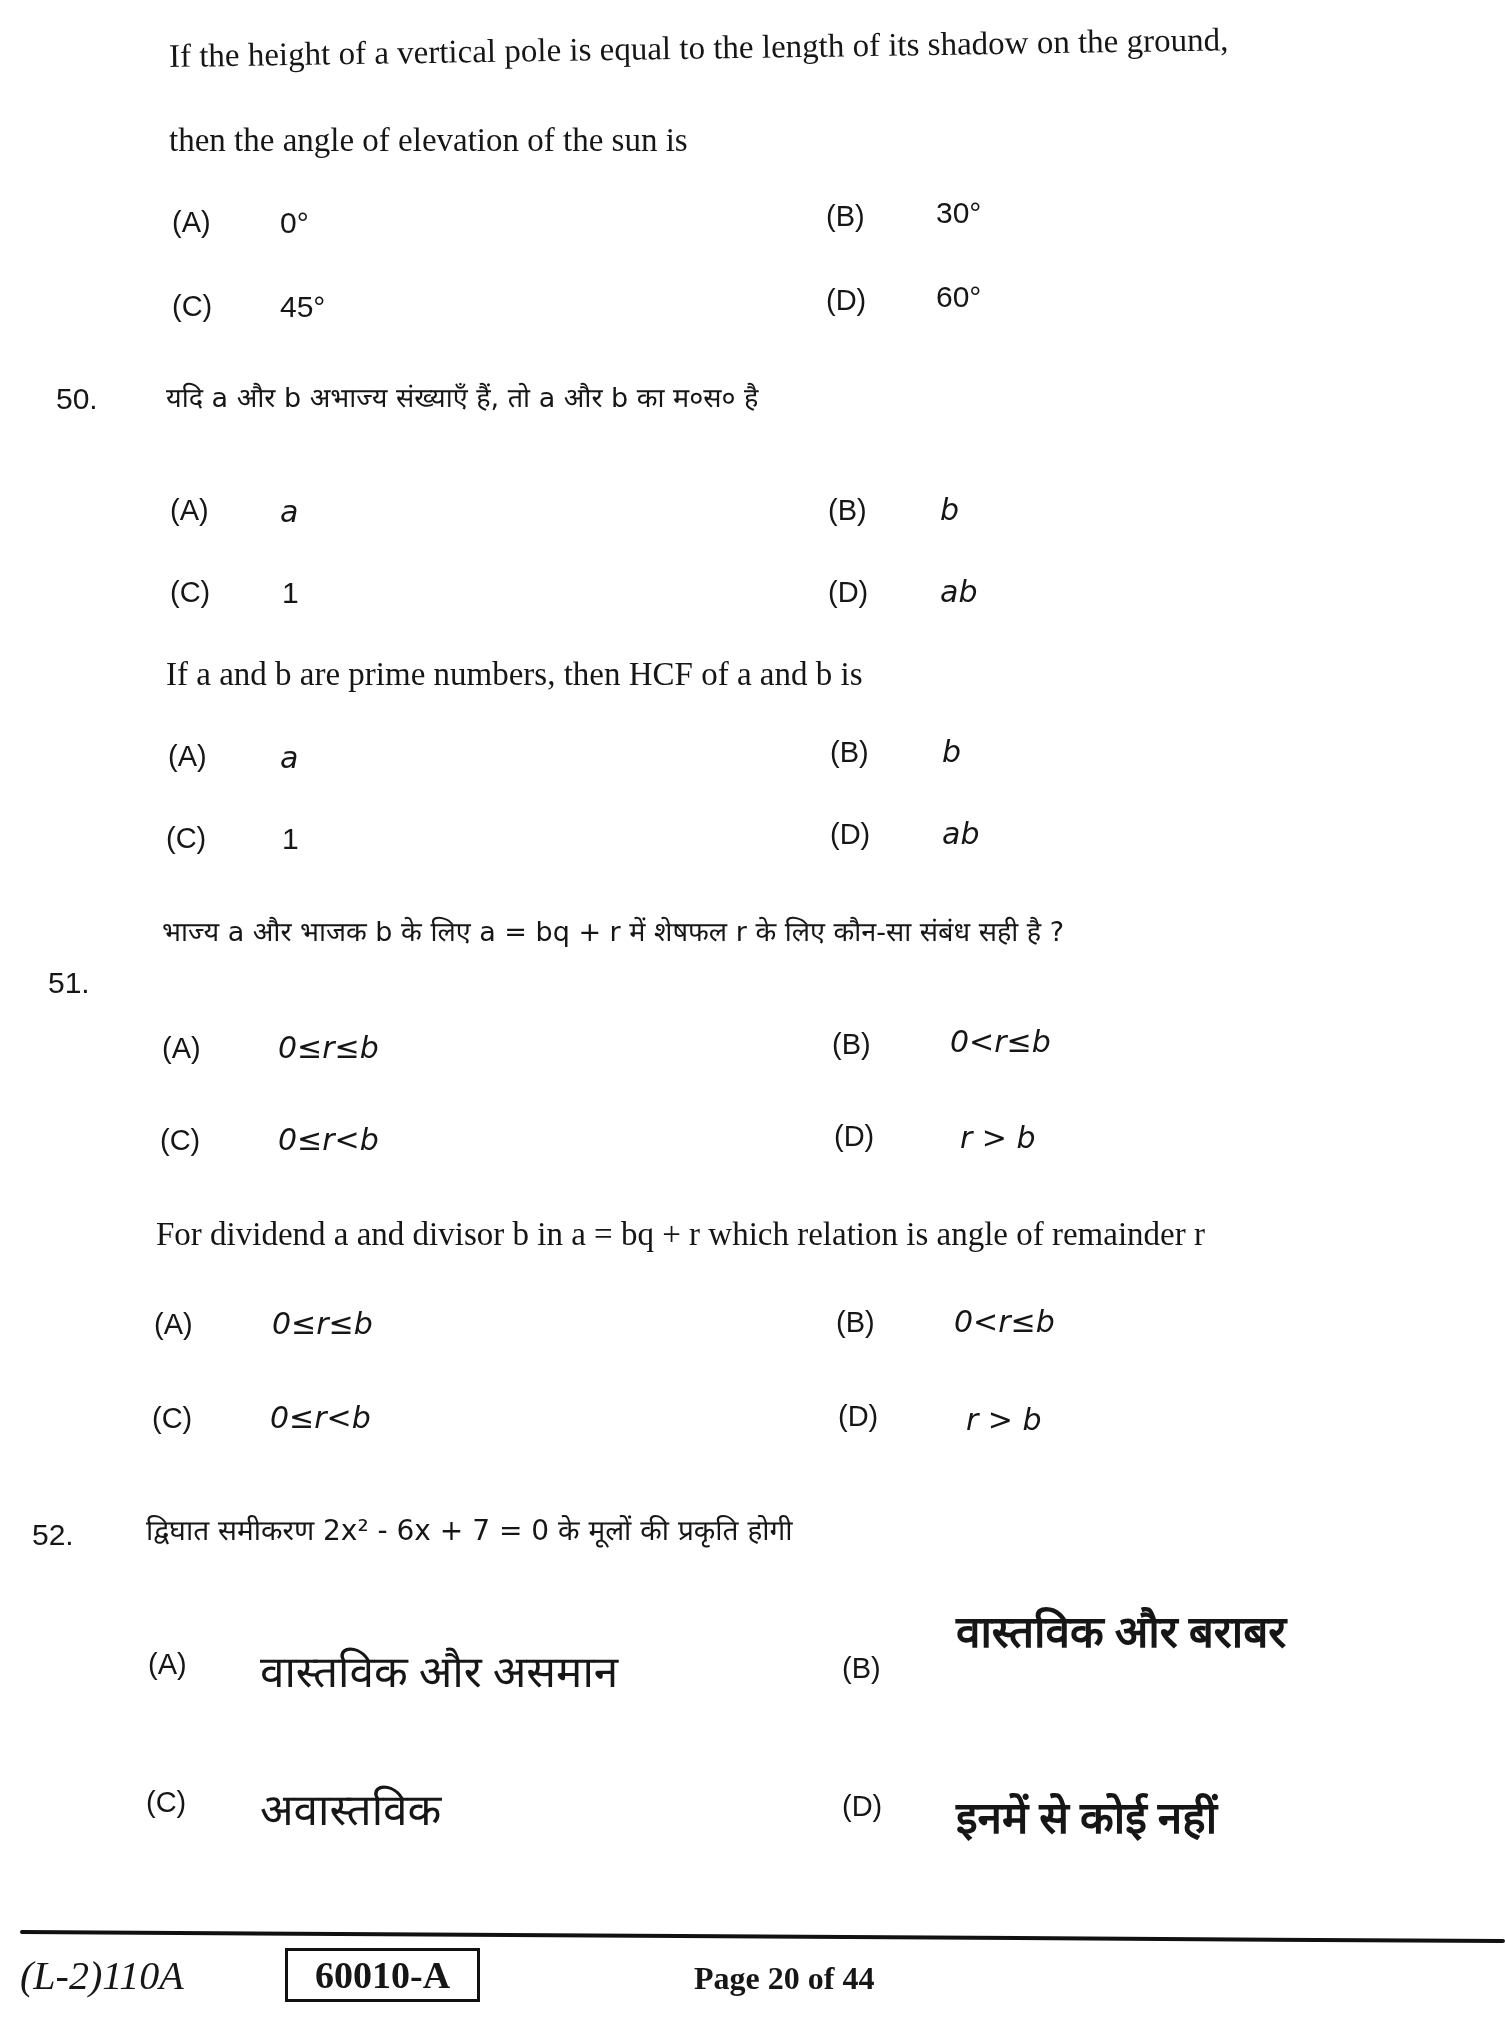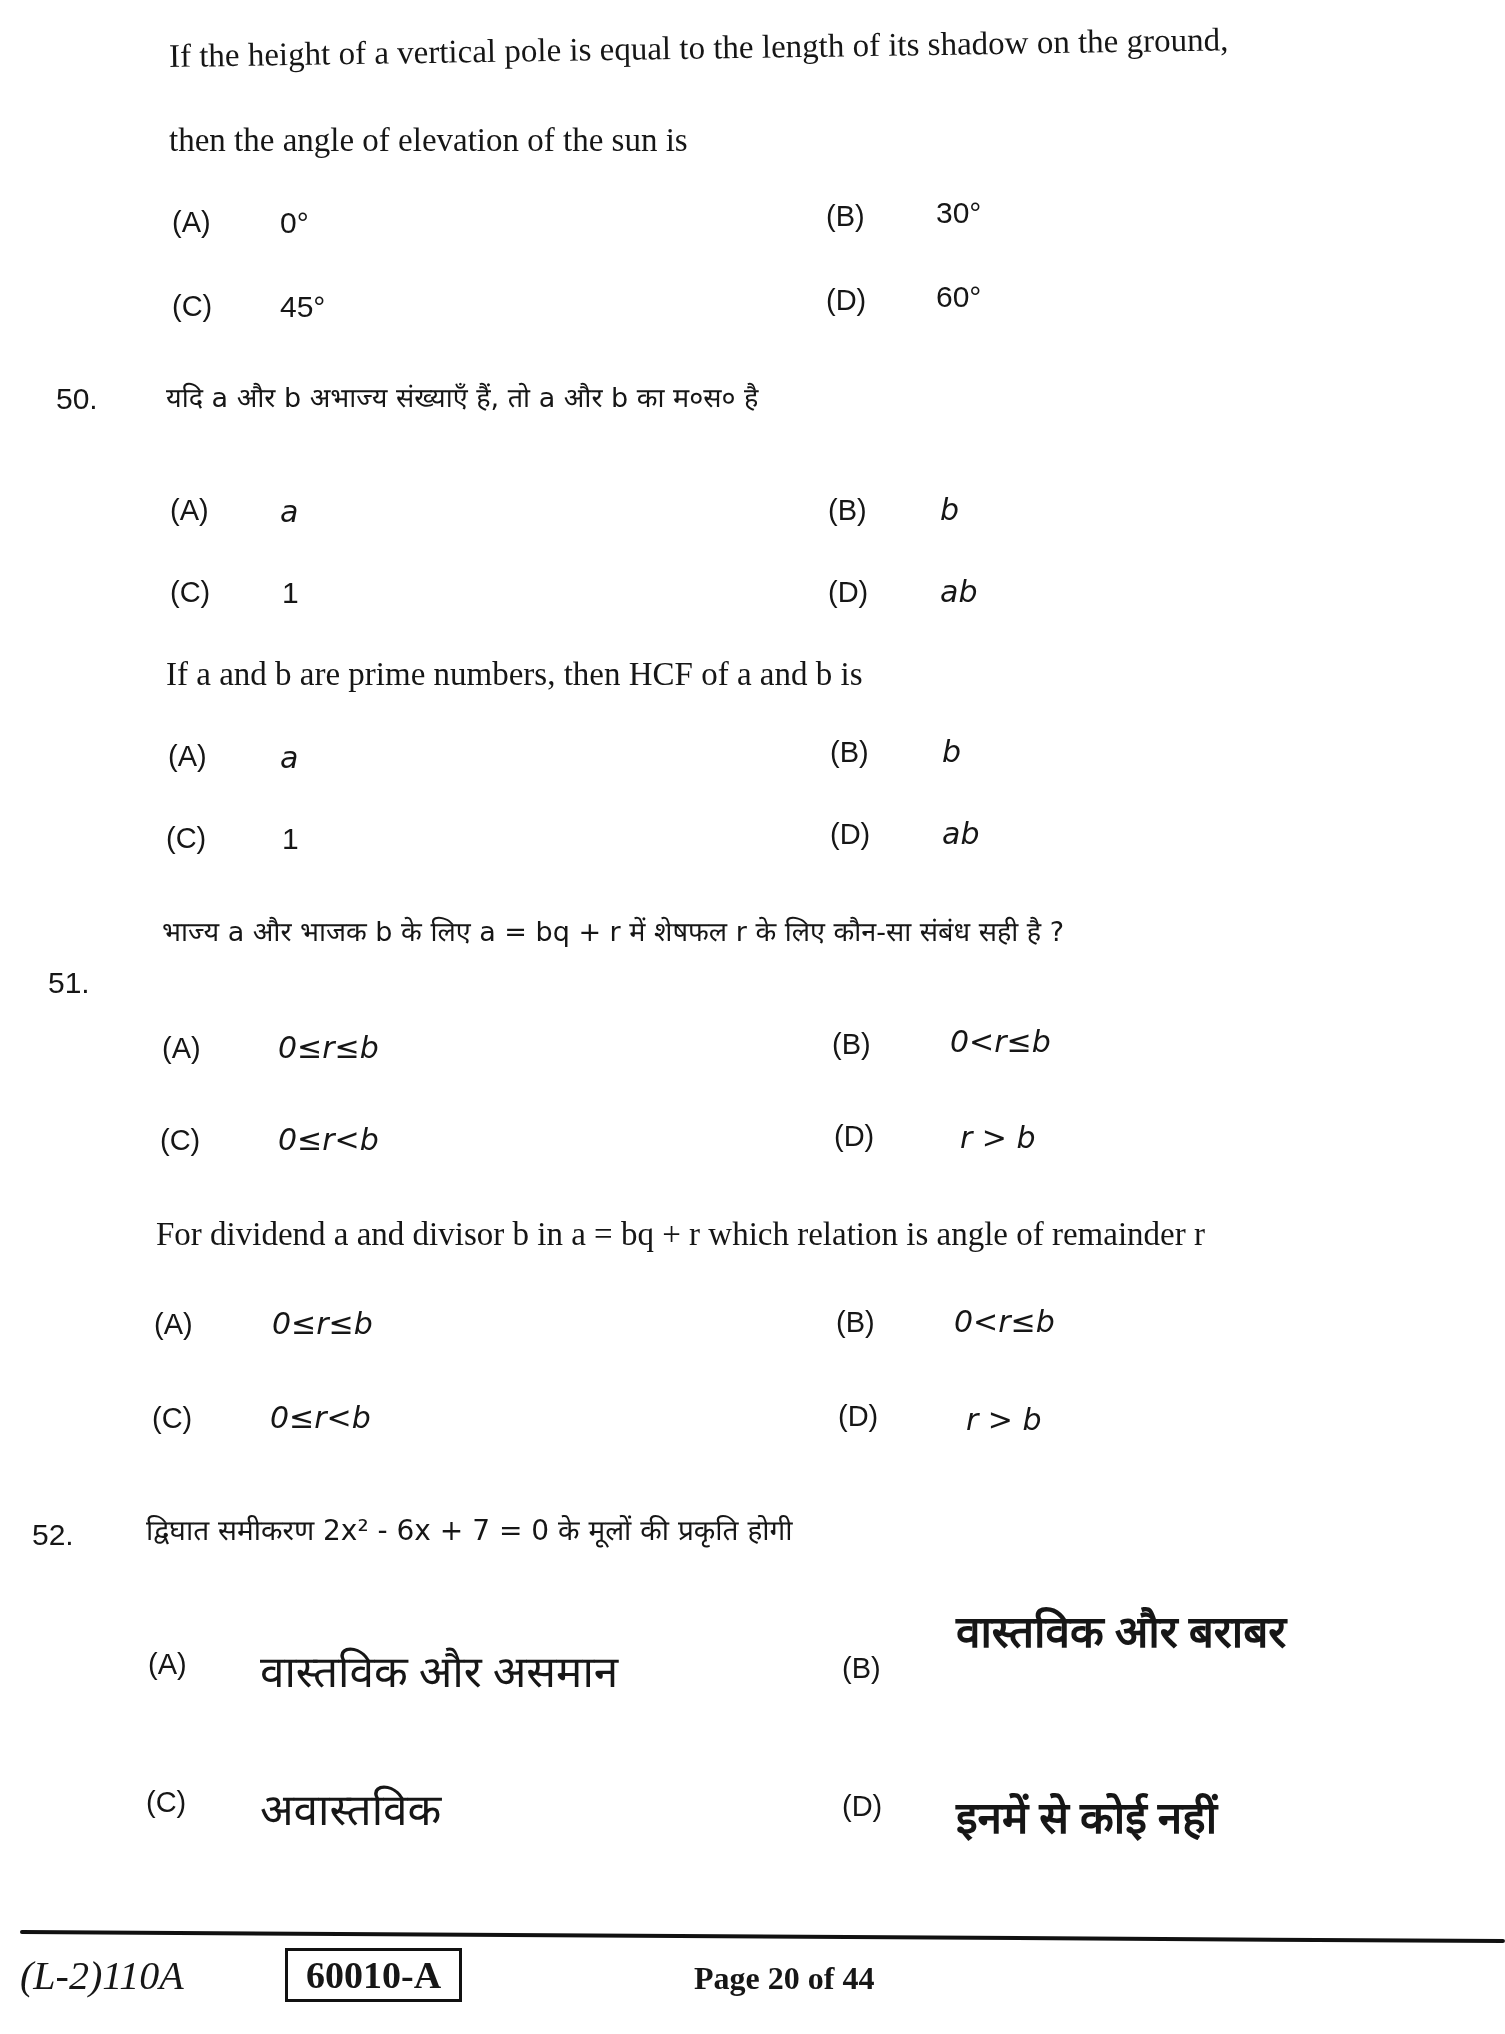--- a/index.html
+++ b/index.html
@@ -10,21 +10,21 @@
   .q-num { font-family:"Liberation Sans", sans-serif; font-size:30px; }
   .q-hi { font-family:"DejaVu Sans", sans-serif; font-size:27px; }
   .opt-label { font-family:"Liberation Sans", sans-serif; font-size:29px; }
   .opt-val { font-family:"Liberation Sans", sans-serif; font-size:30px; }
   .opt-val.math { font-family:"DejaVu Sans", sans-serif; font-style:italic; }
   .opt-val.hi { font-family:Liberation Serif, serif; font-size:44px; }
   .opt-val.hi.bold { font-weight:bold; }
   .footer-line { position:absolute; left:20px; top:1930px; width:1485px; height:4px;
                  background:#111; transform:rotate(0.35deg); transform-origin:left; border-radius:2px; }
   .footer-left { font-family:"Liberation Serif", serif; font-size:40px; }
-  .footer-box { border:3px solid #111; padding:2px 18px; font-family:"Liberation Serif", serif;
+  .footer-box { border:3px solid #111; padding:2px 27px; font-family:"Liberation Serif", serif;
                 font-size:38px; font-weight:bold; }
   .footer-page { font-family:"Liberation Serif", serif; font-size:32px; font-weight:bold; }
 </style>
 </head>
 <body>
 
 <div>
   <div class="abs q-en" style="left:169px; top:38px; transform:rotate(-0.9deg); transform-origin:left;">If the height of a vertical pole is equal to the length of its shadow on the ground,</div>
   <div class="abs q-en" style="left:169px; top:122px;">then the angle of elevation of the sun is</div>
 

